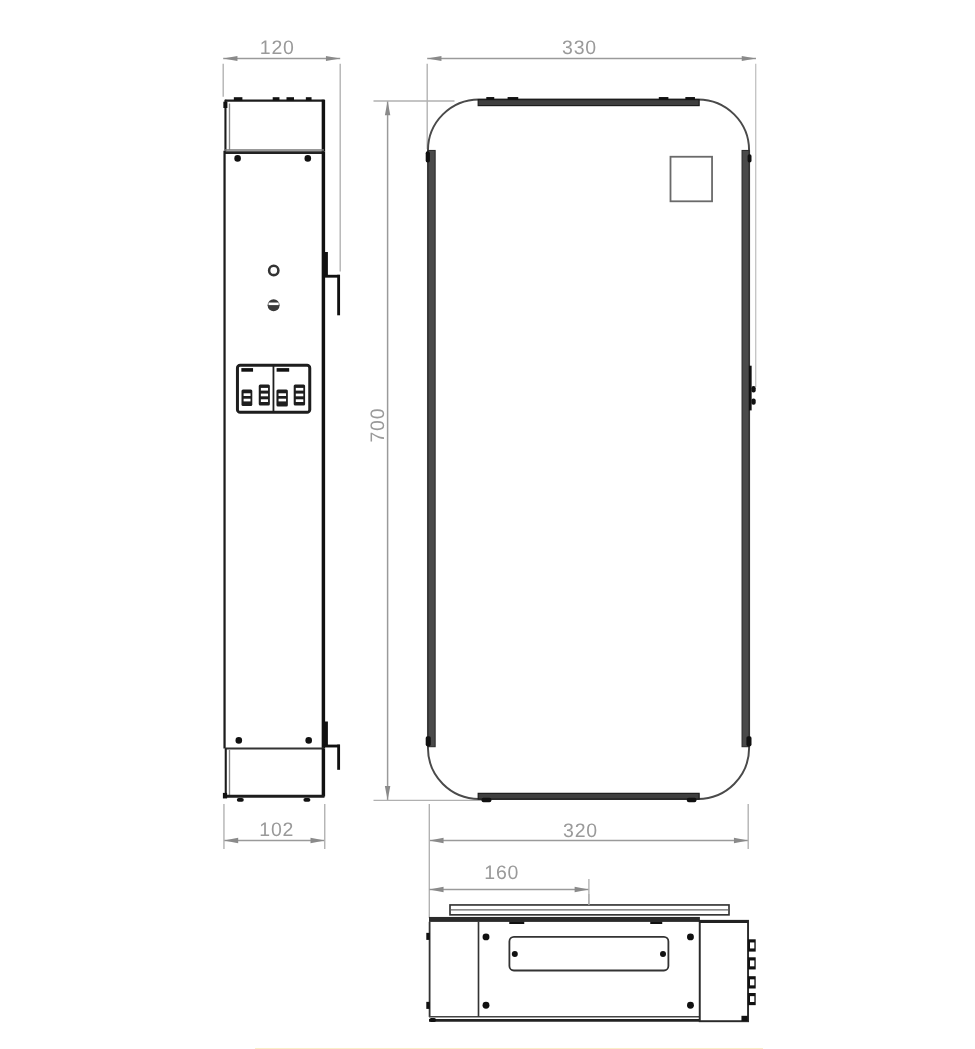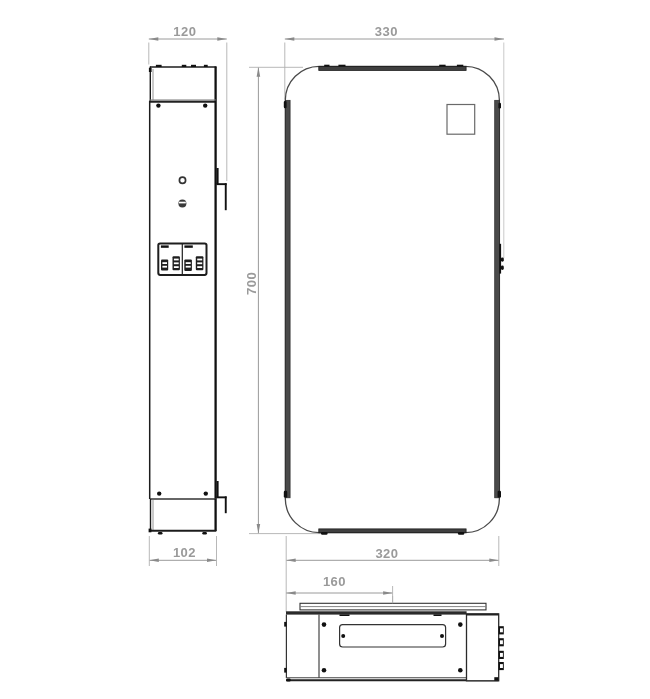--- a/index.html
+++ b/index.html
@@ -1,16 +1,16 @@
 <!DOCTYPE html>
 <html><head>
 <meta charset="utf-8">
 <style>
   html,body{margin:0;padding:0;background:#ffffff;}
-  .page{width:650px;height:699px;position:relative;background:#eab308;overflow:hidden;font-weight:bold;}
+  .page{width:650px;height:699px;position:relative;background:#eab308;overflow:hidden;}
   text{font-family:"Liberation Sans",sans-serif;fill:#9a9a9a;font-size:13px;letter-spacing:0.5px;}
 </style>
 </head>
 <body>
 <div class="page">
 <svg width="650" height="699" viewBox="0 0 650 699">
   <rect x="0" y="0" width="650" height="699" fill="#ffffff"></rect>
 
   <g>
     <text x="184.8" y="35.8" text-anchor="middle">120</text>

